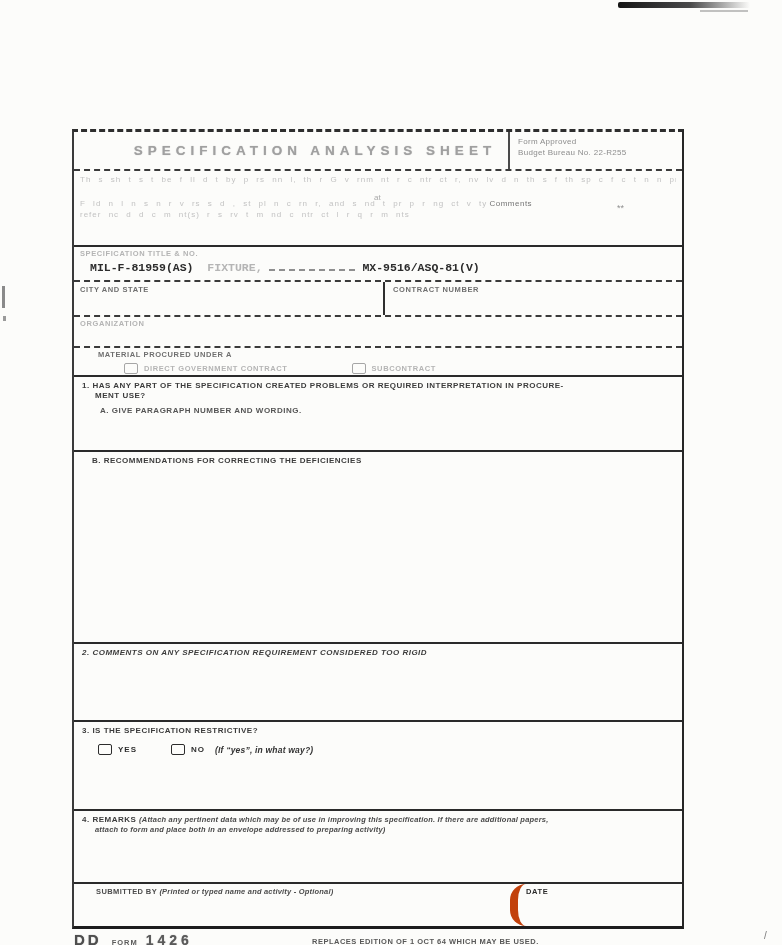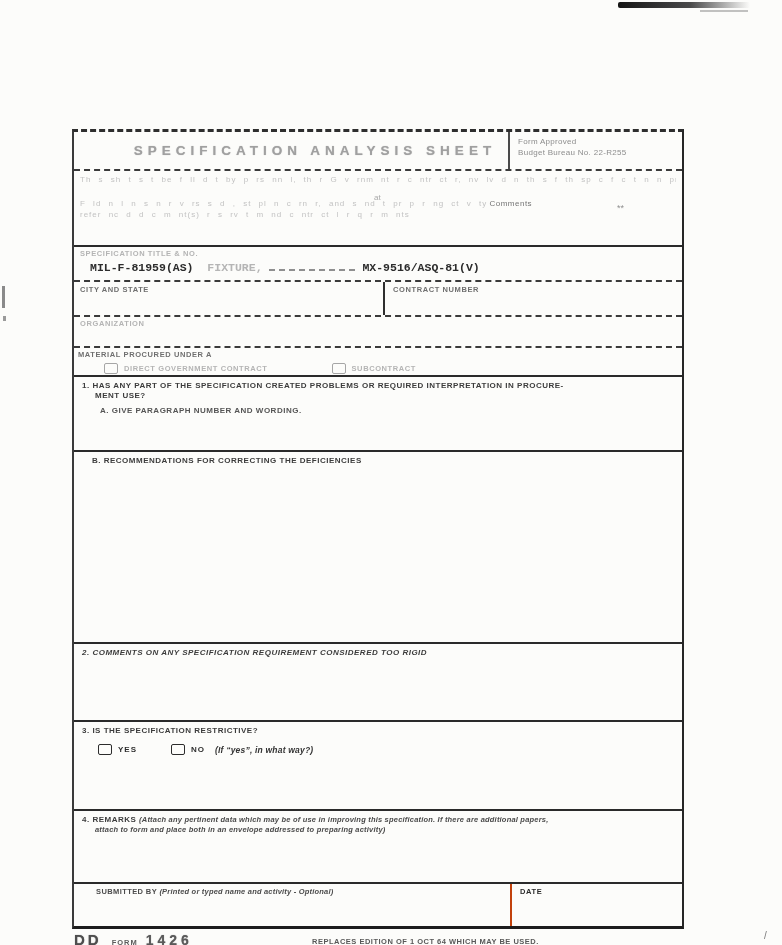--- a/index.html
+++ b/index.html
@@ -36,21 +36,21 @@
   .ghost{color:var(--faint);letter-spacing:1px;word-spacing:4px;}
   .semi{color:#757575;letter-spacing:.5px;word-spacing:2px;}
   .instr-line{white-space:nowrap;overflow:hidden;line-height:11px;}
   .instr-gap{height:13px;}
   .mid-mark{position:absolute;left:300px;top:22px;color:#a9a9a9;font-size:8px;}
   .smudge-r{position:absolute;right:58px;top:33px;color:#8f8f8f;font-size:9px;line-height:8px;}
   
   .r-spec{height:36px;padding:2px 6px 0 6px;}
   .r-org{height:31px;padding:2px 6px 0 6px;}
   .r-city{height:35px;display:flex;}
-  .r-material{height:30px;padding:2px 6px 0 4px;}
+  .r-material{height:30px;padding:2px 6px 0 24px;}
   .field-label{font-size:7.5px;font-weight:bold;letter-spacing:.6px;}
   .lbl-ghost{color:#b4b4b4;}
   .lbl-mid{color:#6f6f6f;}
   .lbl-dark{color:#2a2a2a;}
   .typed{font-family:"Liberation Mono",monospace;font-size:11.5px;font-weight:bold;
          color:#2c2c2c;margin:3px 0 0 10px;white-space:nowrap;}
   .typed .fade{color:#b5b5b5;}
   .typed .gap-ul{display:inline-block;width:86px;border-bottom:2px dashed #8f8f8f;height:10px;}
   .city-cell{flex:1;padding:3px 6px 0 6px;}
   .contract-cell{width:299px;border-left:2px solid #2e2e2e;padding:3px 6px 0 8px;}
@@ -69,21 +69,21 @@
   .sub-a{margin:6px 0 0 18px;color:#555;}
   .fill{position:absolute;left:2px;right:2px;bottom:2px;}
   .s3-opts{display:flex;align-items:center;margin:9px 0 0 16px;font-size:8px;font-weight:bold;}
   .s3-opts .lab{margin-left:6px;letter-spacing:1px;color:#2e2e2e;}
   .s3-note{font-style:italic;margin-left:10px;font-weight:bold;color:#333;font-size:8.5px;letter-spacing:.2px;}
   .remarks-note{font-style:italic;font-weight:bold;color:#4a4a4a;font-size:7.5px;letter-spacing:.2px;line-height:10px;}
   
   .r-submit{height:45px;display:flex;}
   .submit-cell{flex:1;padding:3px 6px 0 22px;font-size:7.5px;font-weight:bold;color:#4c4c4c;letter-spacing:.4px;}
   .submit-cell .it{font-style:italic;font-weight:bold;letter-spacing:.2px;}
-  .date-cell{width:172px;border-left:2px solid #c2410c;padding:3px 6px 11px 8px;}
+  .date-cell{width:172px;border-left:8px solid #c2410c;padding:3px 6px 11px 8px;border-radius:16px;}
   
   .footer{position:absolute;left:74px;top:931px;width:620px;height:16px;white-space:nowrap;}
   .dd{font-size:15px;font-weight:bold;letter-spacing:3px;color:#4e4e4e;text-shadow:0 0 1px #777;}
   .form-word{font-size:7.5px;font-weight:bold;color:#5c5c5c;margin:0 8px 0 10px;letter-spacing:1px;}
   .form-num{font-size:14px;font-weight:bold;letter-spacing:4px;color:#5a5a5a;text-shadow:0 0 1px #888;}
   .replaces{position:absolute;left:238px;top:6px;font-size:7.5px;font-weight:bold;color:#585858;letter-spacing:.5px;}
 </style>
 </head>
 <body>
 

